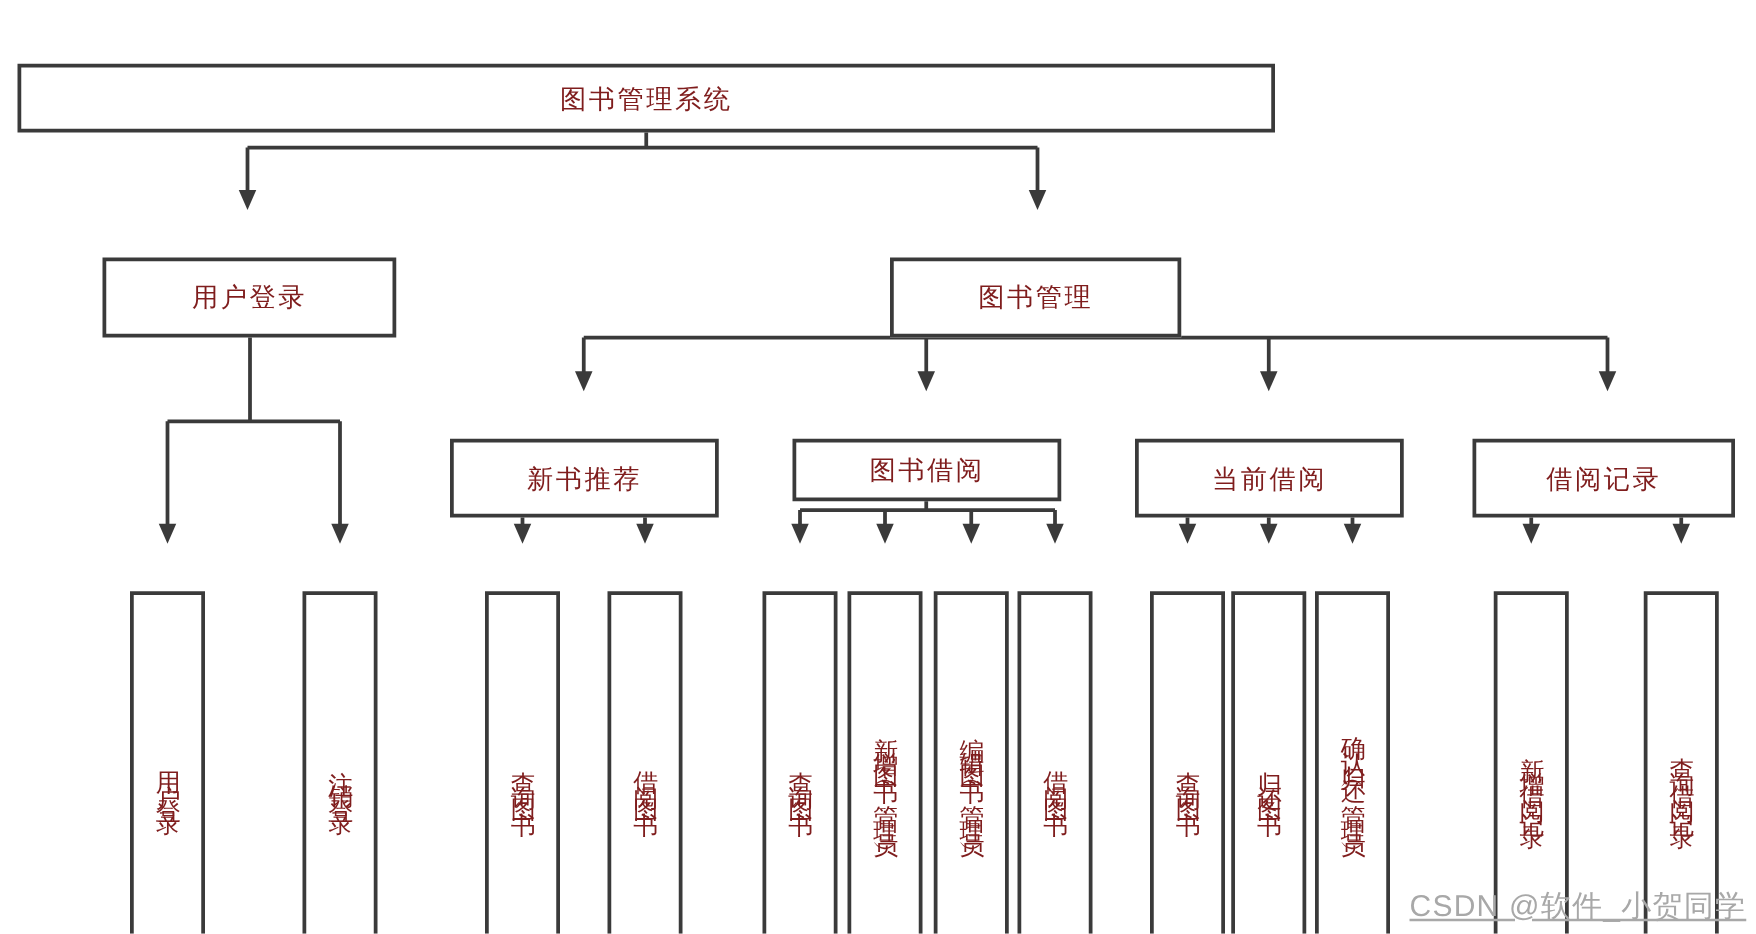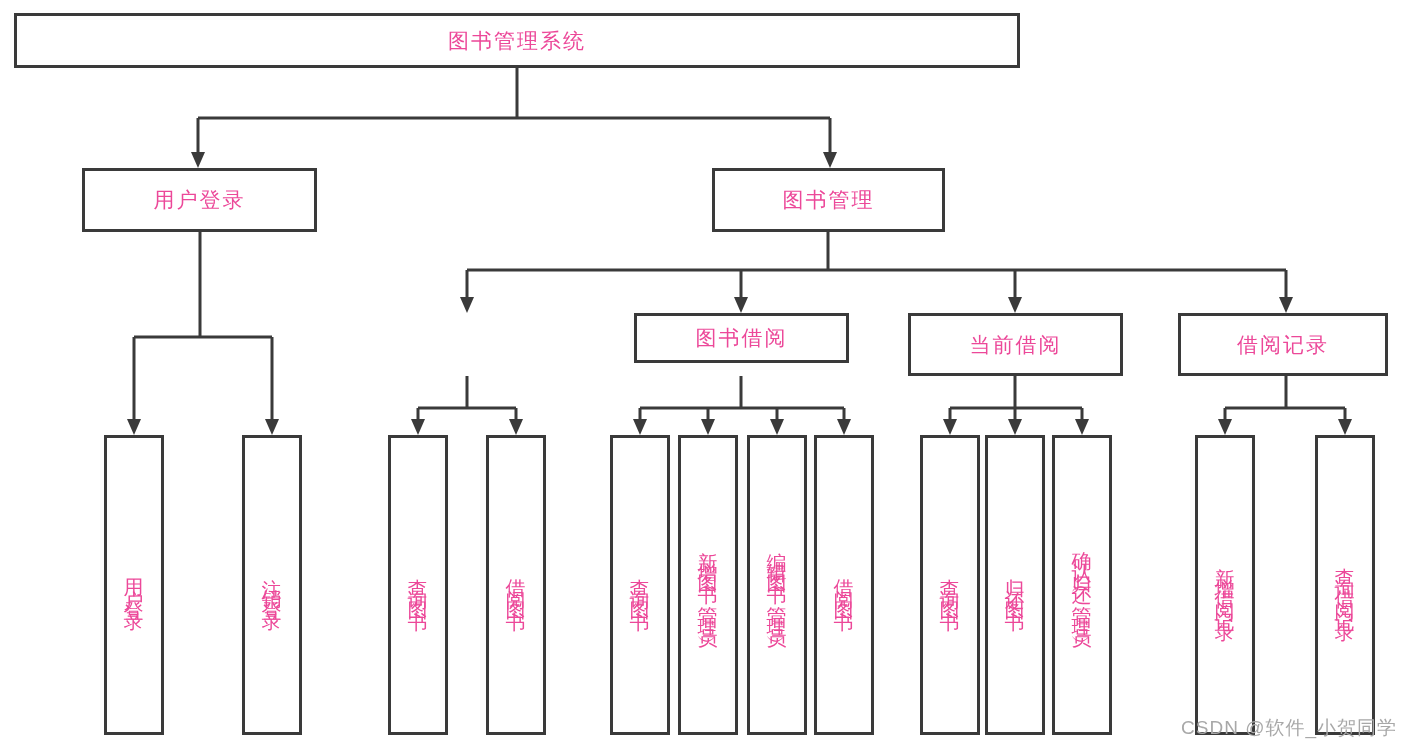--- a/index.html
+++ b/index.html
@@ -17,21 +17,22 @@
     width: 1405px; height: 747px;
   }
   .box {
     position: absolute;
     box-sizing: border-box;
     background: #ffffff;
     border: 3px solid #3a3a3a;
     display: flex;
     align-items: center;
     justify-content: center;
-    color: #ec4899;
+    color: #7f1d1d;
+    margin-top: 38px;
   }
   .hl {
     font-size: 21px;
     letter-spacing: 2px;
     white-space: nowrap;
   }
   .leaf {
     top: 435px;
     width: 60px;
     height: 300px;
@@ -41,24 +42,25 @@
     text-orientation: mixed;
     font-size: 20px;
     letter-spacing: 11px;
     line-height: 1;
     white-space: nowrap;
   }
   .watermark {
     position: absolute;
     right: 8px;
     bottom: 6px;
-    font-size: 19px;
+    font-size: 24px;
     color: #a8a8a8;
     letter-spacing: 1px;
     white-space: nowrap;
+    text-decoration: underline;
   }
 </style>
 </head>
 <body>
 
 <div class="canvas">
 
   <svg class="connectors" viewBox="0 0 1405 747" xmlns="http://www.w3.org/2000/svg">
     <g stroke="#3a3a3a" stroke-width="3" fill="none">
 
@@ -103,20 +105,23 @@
     <span class="hl">图书管理系统</span>
   </div>
 
   <div class="box" style="left:82px; top:168px; width:235px; height:64px;">
     <span class="hl">用户登录</span>
   </div>
   <div class="box" style="left:712px; top:168px; width:233px; height:64px;">
     <span class="hl">图书管理</span>
   </div>
 
+  <div class="box" style="left:360px; top:313px; width:215px; height:63px;">
+    <span class="hl">新书推荐</span>
+  </div>
   <div class="box" style="left:634px; top:313px; width:215px; height:50px;">
     <span class="hl">图书借阅</span>
   </div>
   <div class="box" style="left:908px; top:313px; width:215px; height:63px;">
     <span class="hl">当前借阅</span>
   </div>
   <div class="box" style="left:1178px; top:313px; width:210px; height:63px;">
     <span class="hl">借阅记录</span>
   </div>
 

